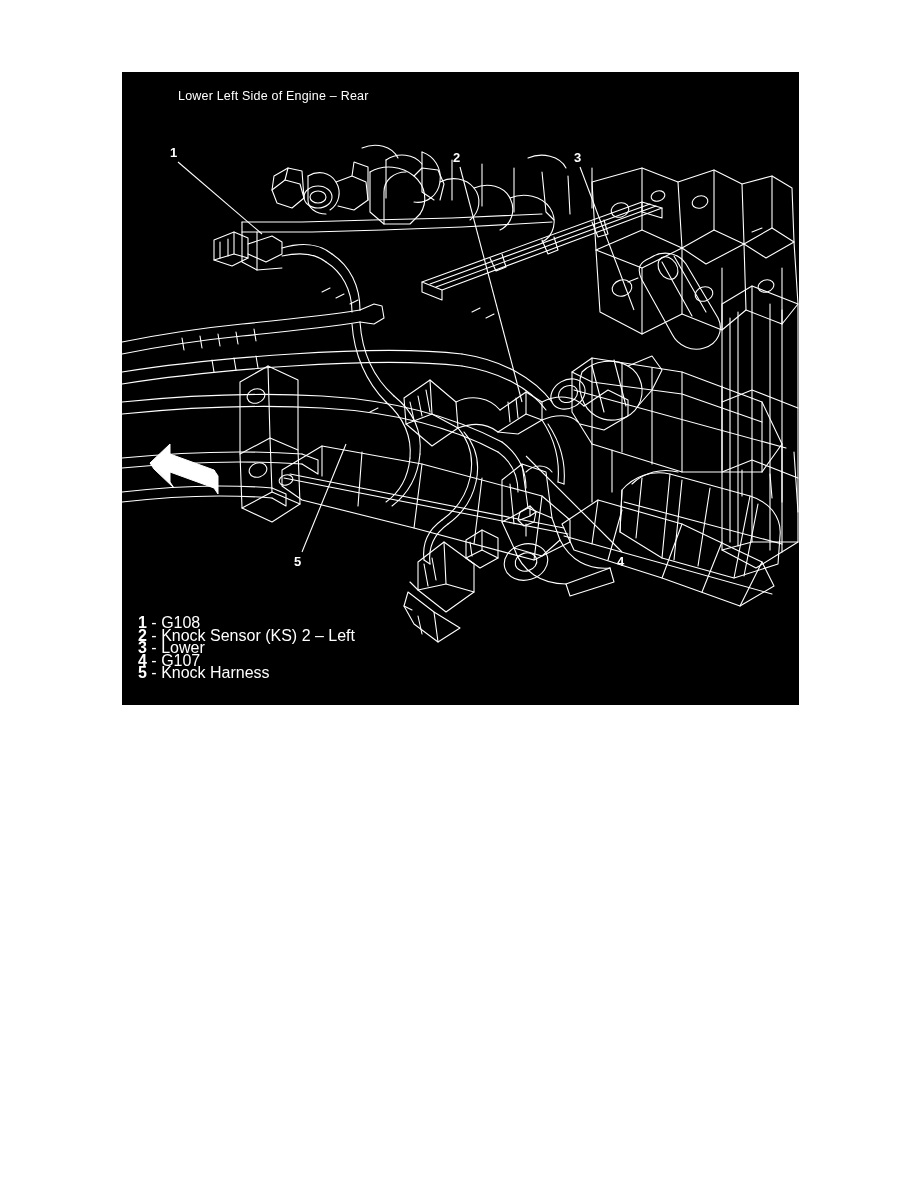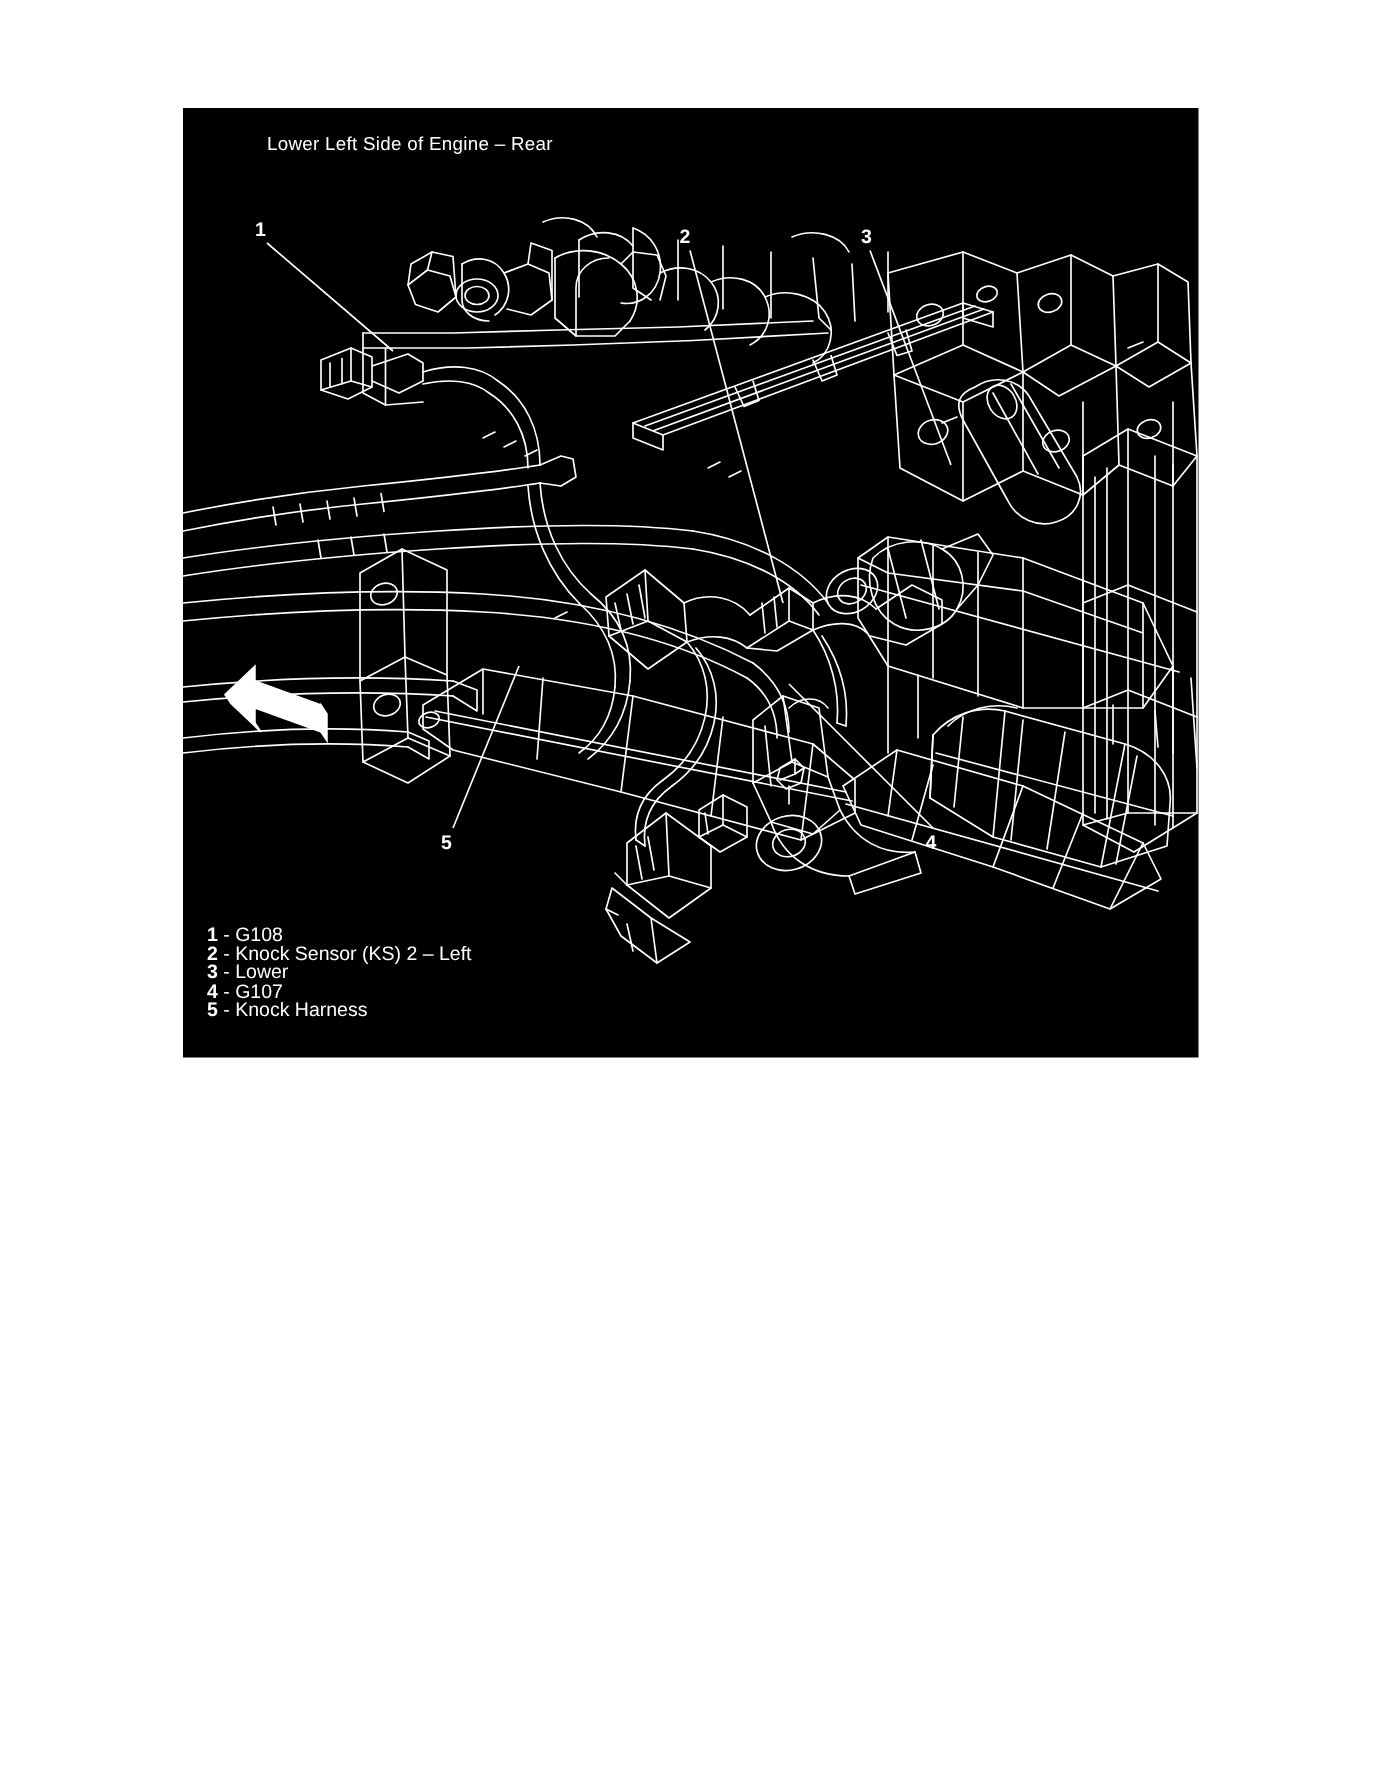--- a/index.html
+++ b/index.html
@@ -43,21 +43,21 @@
     left: 0;
     top: 0;
     width: 677px;
     height: 633px;
   }
   #legend {
     position: absolute;
     left: 16px;
     top: 545px;
     color: #ffffff;
-    font-size: 13px;
+    font-size: 16px;
     line-height: 12.6px;
   }
   .legend-row {
     white-space: nowrap;
   }
   .legend-num {
     font-weight: bold;
   }
   .legend-sep {
     font-weight: normal;

